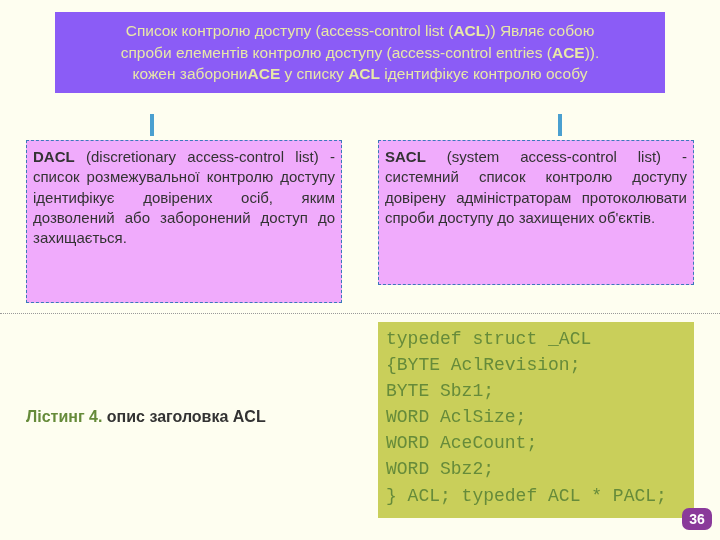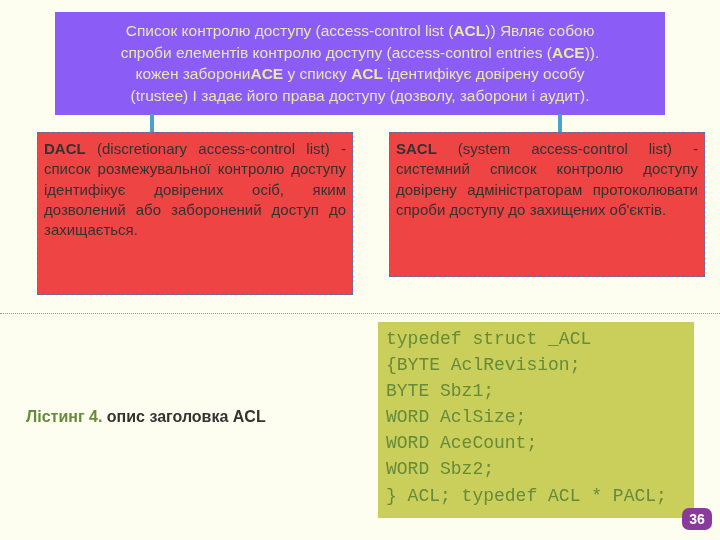--- a/index.html
+++ b/index.html
@@ -29,31 +29,30 @@
   .connector {
     position: absolute;
     width: 4px;
     height: 22px;
     background: #4aa0d0;
   }
   .conn-left { left: 150px; top: 114px; }
   .conn-right { left: 558px; top: 114px; }
   .desc-box {
     position: absolute;
-    top: 132px;
+    top: 140px;
     width: 316px;
     border: 1.5px dashed #3a7aba;
-    background: #ef4444;
+    background: #f0abfc;
     color: #333;
     font-size: 15px;
     line-height: 1.35;
     padding: 6px 6px;
     text-align: justify;
     box-sizing: border-box;
-    margin-left: 11px;
   }
   .dacl-box { left: 26px; height: 163px;}
   .sacl-box { left: 378px; height: 145px;}
   .desc-box .lead { font-weight: bold; }
   .divider {
     position: absolute;
     left: 0;
     top: 313px;
     width: 720px;
     border-top: 1.5px dotted #999;
@@ -97,22 +96,21 @@
     line-height: 22px;
     border-radius: 7px;
   }
 </style>
 </head>
 <body>
 
 <div class="top-box">
   <span>Список контролю доступу (access-control list (</span><span class="hl">ACL</span><span>)) Являє собою</span><br>
   <span>спроби елементів контролю доступу (access-control entries (</span><span class="hl">ACE</span><span>)).</span><br>
-  <span>кожен заборони</span><span class="hl">ACE</span><span> у списку </span><span class="hl">ACL</span><span> ідентифікує довірену особу</span><br>
-  <span>(trustee) I задає його права доступу (дозволу, заборони і аудит).</span>
+  <span>кожен заборони</span><span class="hl">ACE</span><span> у списку </span><span class="hl">ACL</span><span> ідентифікує контролю особу</span><br>
 </div>
 
 <div class="connector conn-left"></div>
 <div class="connector conn-right"></div>
 
 <div class="desc-box dacl-box">
   <span class="lead">DACL</span><span> (discretionary access-control list) - список розмежувальної контролю доступу ідентифікує довірених осіб, яким дозволений або заборонений доступ до захищається.</span>
 </div>
 
 <div class="desc-box sacl-box">

